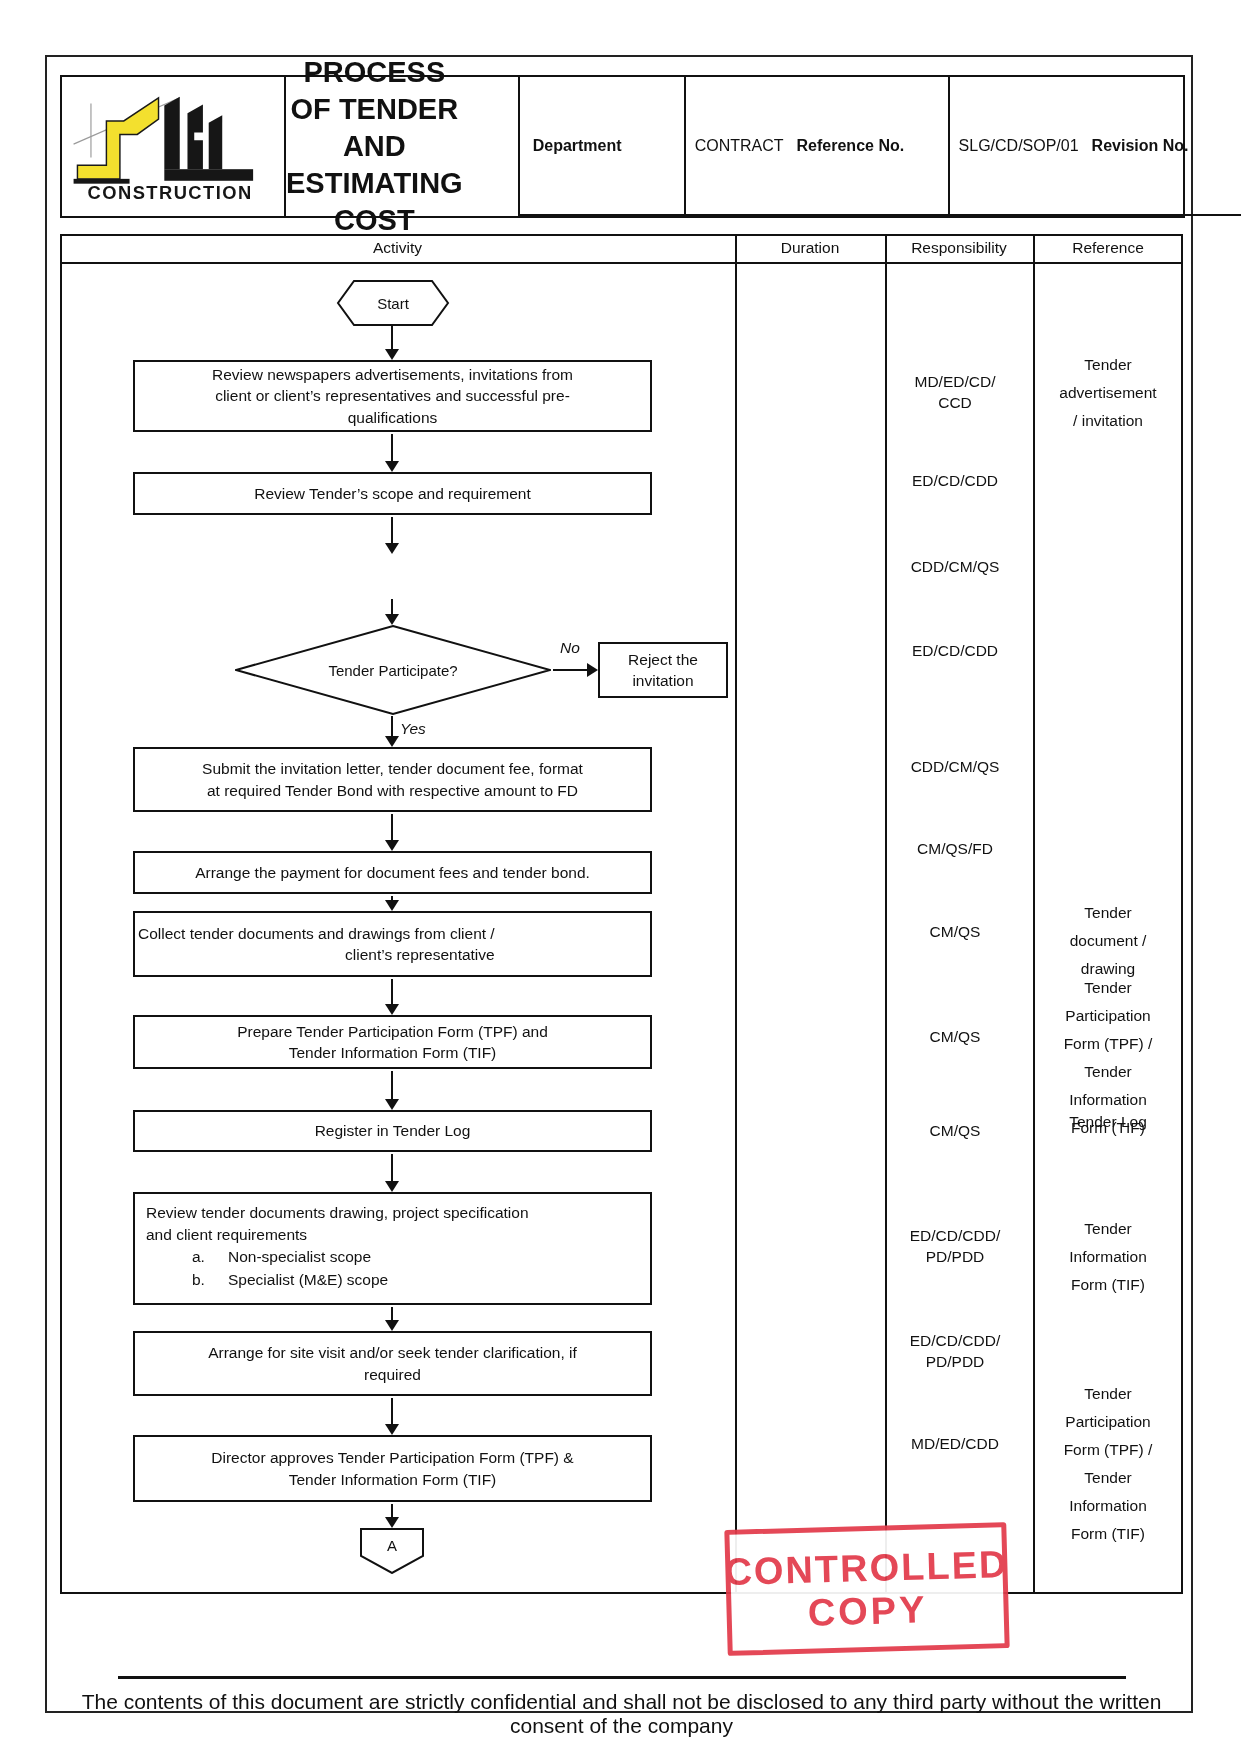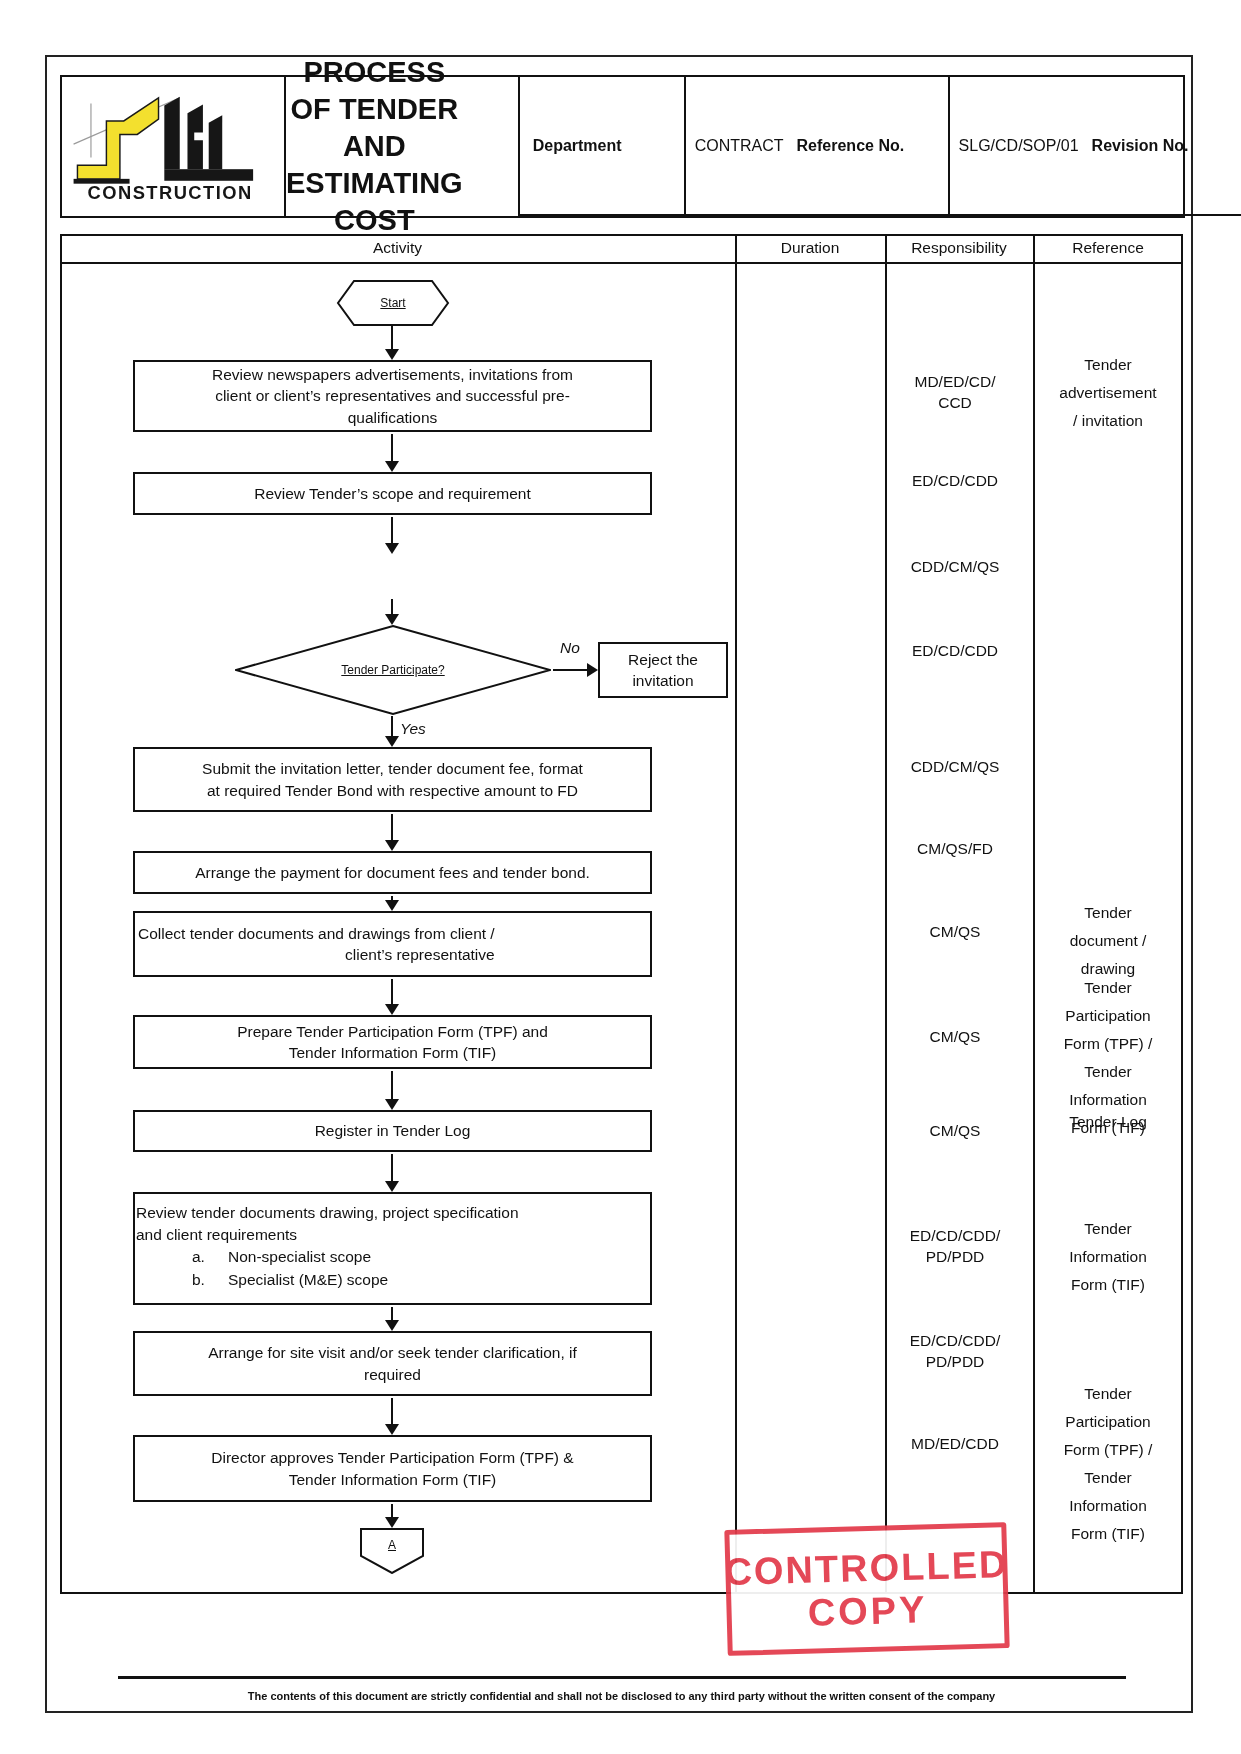--- a/index.html
+++ b/index.html
@@ -22,39 +22,39 @@
   .vline{width:2px;background:#111;top:234px;height:1360px;}
   .hline{background:#111;}
   .col-head{top:239px;font-size:15.5px;text-align:center;}
   
   .fbox{left:133px;width:519px;border:2px solid #111;background:#fff;display:flex;align-items:center;justify-content:center;
         text-align:center;font-size:15.5px;line-height:21.5px;white-space:pre-line;}
   .fbox.leftal{justify-content:flex-start;text-align:right;padding-left:3px;padding-right:6px;}
   .aline{width:2px;background:#111;}
   .ahead{width:0;height:0;border-left:7px solid transparent;border-right:7px solid transparent;border-top:11px solid #111;}
   .aheadr{width:0;height:0;border-top:7px solid transparent;border-bottom:7px solid transparent;border-left:11px solid #111;}
-  .shape-label{display:flex;align-items:center;justify-content:center;font-size:12px;text-decoration:underline;}
+  .shape-label{display:flex;align-items:center;justify-content:center;font-size:15px;}
   .branch-label{font-size:15.5px;font-style:italic;}
   .resp{left:880px;width:150px;text-align:center;font-size:15.5px;line-height:21px;white-space:pre-line;}
   .refb{left:1035px;width:146px;text-align:center;font-size:15.5px;line-height:28px;white-space:pre-line;}
   .box9{left:133px;top:1192px;width:519px;height:113px;border:2px solid #111;background:#fff;
         font-size:15.5px;line-height:21.5px;}
-  .box9-intro{margin:8px 0 0 1px;white-space:pre-line;}
+  .box9-intro{margin:8px 0 0 11px;white-space:pre-line;}
   .box9-item{margin-left:57px;margin-top:1px;}
   .box9-item:first-of-type{margin-top:13px;}
   .box9-marker{display:inline-block;width:36px;}
   
   .stamp{left:726px;top:1526px;width:282px;height:126px;border:5px solid var(--stamp-red,#e23b4b);
          background:#fff;transform:rotate(-1.6deg);display:flex;flex-direction:column;align-items:center;justify-content:center;
          color:var(--stamp-red,#e23b4b);font-weight:bold;z-index:5;border-radius:3px;opacity:.93;}
   .stamp-l1{font-size:38px;letter-spacing:2px;line-height:44px;}
   .stamp-l2{font-size:38px;letter-spacing:3px;line-height:42px;}
   
   .footer-rule{left:118px;top:1676px;width:1008px;height:3px;background:#111;}
-  .footer-text{left:60px;top:1690px;width:1123px;text-align:center;font-size:11px;font-weight:bold;}
+  .footer-text{left:60px;top:1690px;width:1123px;text-align:center;font-size:21px;}
 </style>
 </head>
 <body>
 
 <div class="page">
 
   <div class="abs page-border"></div>
 
   <div class="abs header-box">
     <div class="logo-cell">

